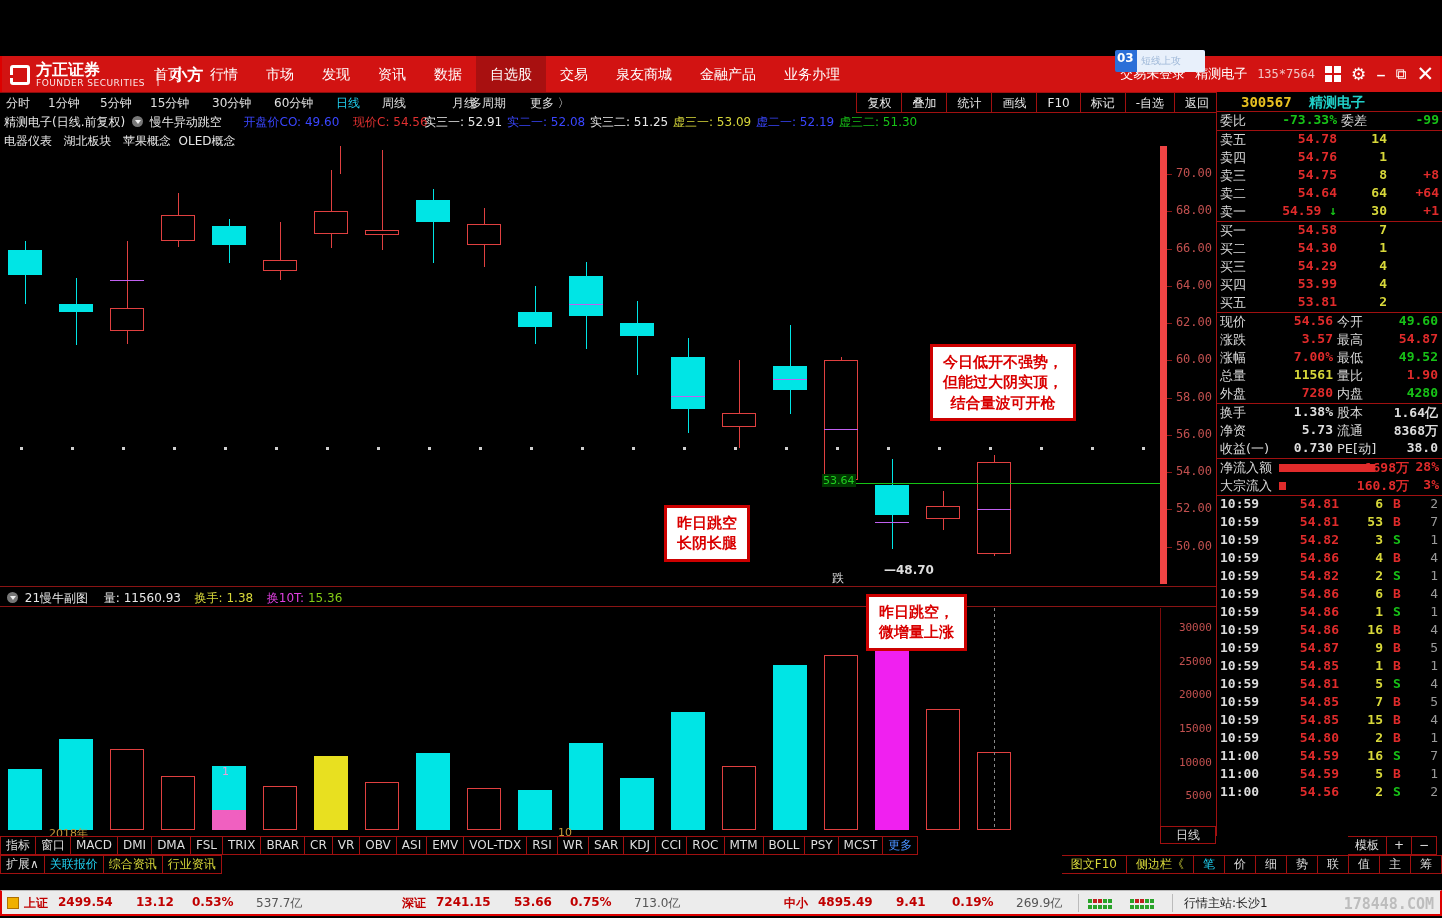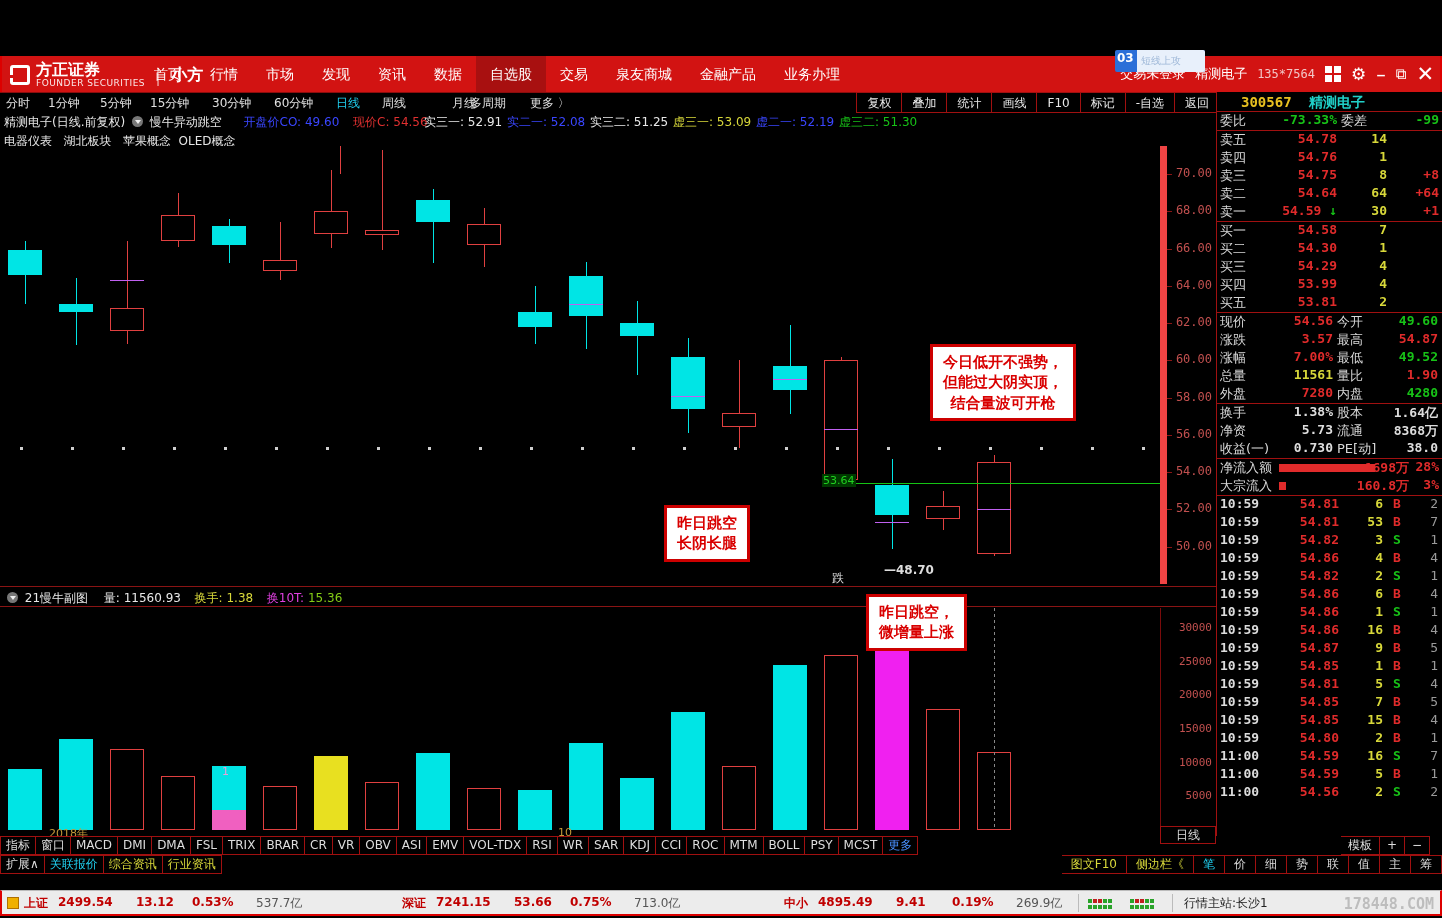--- a/index.html
+++ b/index.html
@@ -165,21 +165,21 @@
   
   .indbar { position:absolute; left:0; top:836px; width:1442px; height:19px; display:flex; }
   .indcell { border:1px solid #a01010; border-left:none; font-size:12px; color:#ddd;
              padding:0 5px; line-height:17px; height:19px; white-space:nowrap; cursor:pointer;}
   .indcell:first-child { border-left:1px solid #a01010; }
   .indbar2 { position:absolute; left:0; top:855px; width:1442px; height:19px; display:flex; }
   .ind2cell { border:1px solid #a01010; border-left:none; font-size:12px; padding:0 5px;
               line-height:17px; height:19px; white-space:nowrap; color:#ddd; cursor:pointer;}
   .ind2cell:first-child{ border-left:1px solid #a01010; }
 
-  .tmpl { position:absolute; right:12px; top:836px; height:19px; display:flex; }
+  .tmpl { position:absolute; right:5px; top:836px; height:19px; display:flex; }
   .tmpl .c { border:1px solid #a01010; border-left:none; font-size:12px; color:#ddd; padding:0 7px;
              line-height:17px; height:19px; cursor:pointer; }
   .rbar2 { position:absolute; right:0px; top:855px; height:19px; display:flex; }
   .rbar2 .c { border:1px solid #a01010; border-left:none; font-size:12px; padding:0 9px;
               line-height:17px; height:19px; cursor:pointer; color:#ddd;}
 
   
   .statusbar { position:absolute; left:0; top:890px; width:1442px; height:26px;
                background:#ececec; border:2px solid #d00; border-top:1px solid #bbb; }
   .sb-item { position:absolute; top:4px; font-size:12px; font-weight:bold; }

